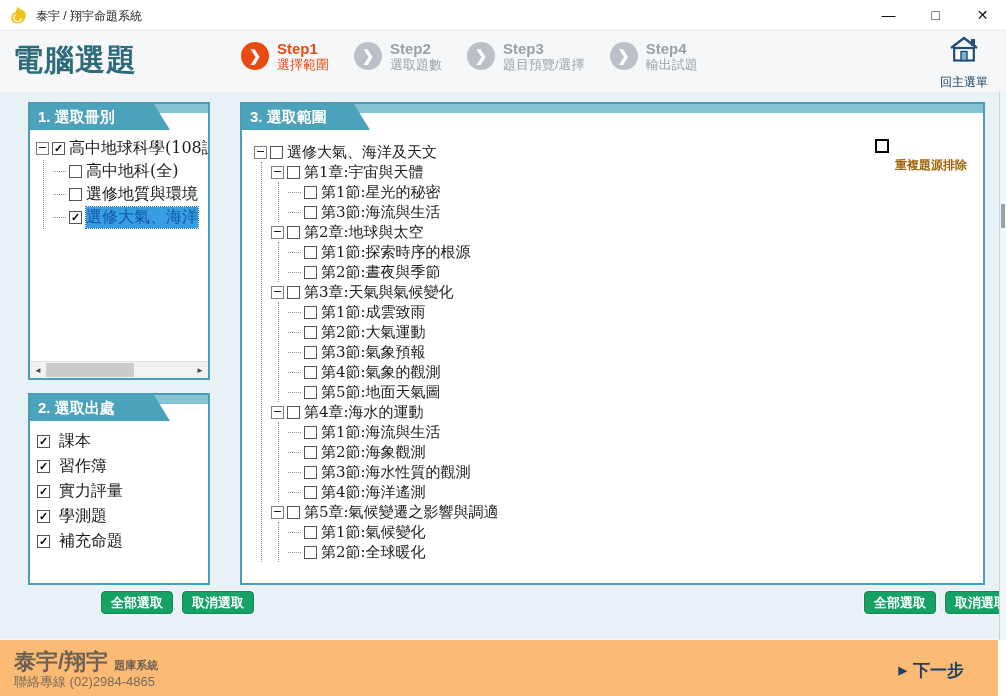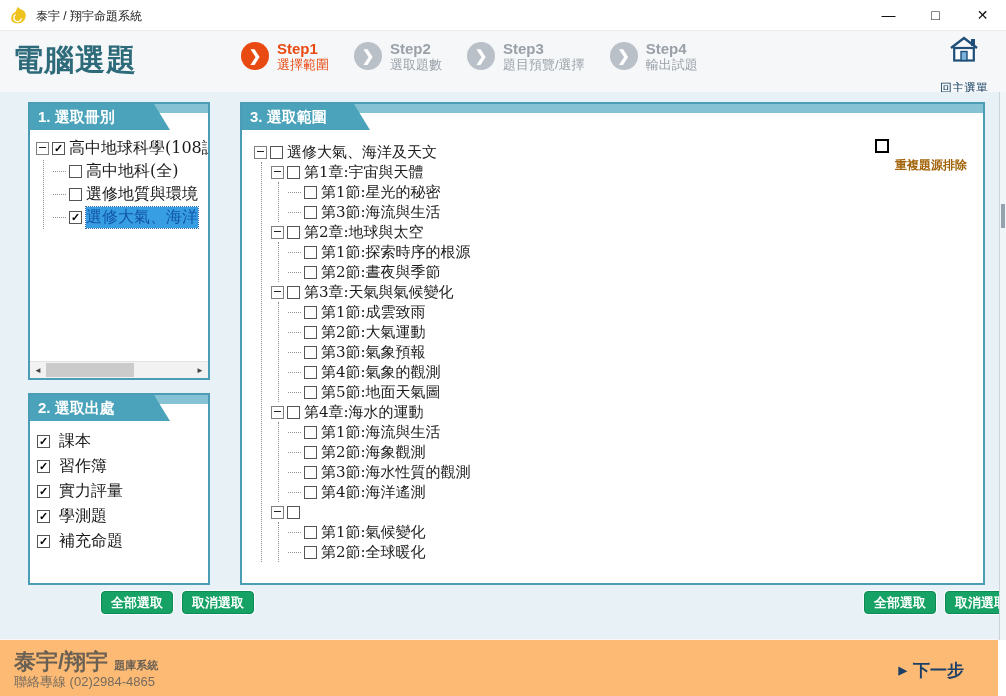--- a/index.html
+++ b/index.html
@@ -17,21 +17,21 @@
   .header{position:absolute;top:31px;left:0;right:0;height:61px;background:#f5f7f9;border-bottom:1px solid #dde3e8;}
   .page-title{position:absolute;left:13px;top:9px;font-family:"DejaVu Serif",serif;font-weight:bold;font-size:30px;color:#2e6b7a;letter-spacing:1px;}
   .steps{position:absolute;left:241px;top:9px;display:flex;gap:25px;}
   .step{display:flex;align-items:center;gap:8px;}
   .step-icon{width:28px;height:28px;border-radius:50%;background:#b9c0c8;color:#fff;display:flex;align-items:center;justify-content:center;font-size:15px;font-weight:bold;flex:none;}
   .step.active .step-icon{background:#e94a12;}
   .step-name{font-size:15px;font-weight:bold;color:#9aa1a8;line-height:17px;}
   .step-sub{font-size:13px;color:#9aa1a8;line-height:15px;}
   .step.active .step-name,.step.active .step-sub{color:#e94a12;}
   .home{position:absolute;right:10px;top:5px;width:64px;text-align:center;cursor:pointer;}
-  .home-label{font-size:12px;color:#16405f;margin-top:13px;font-family:Liberation Serif, serif;}
+  .home-label{font-size:12px;color:#16405f;margin-top:7px;font-family:Liberation Serif, serif;}
   
   .main{position:absolute;top:92px;left:0;right:0;height:548px;background:#e8f1f6;}
   .panel{position:absolute;background:#fff;border:2px solid #4a9db4;box-sizing:border-box;}
   #panel1{left:28px;top:10px;width:182px;height:278px;}
   #panel2{left:28px;top:301px;width:182px;height:192px;}
   #panel3{left:240px;top:10px;width:745px;height:483px;}
   .phead{position:relative;height:26px;}
   .phead::before{content:"";position:absolute;top:0;left:0;right:0;height:9px;background:#85c3d4;}
   .ribbon{position:absolute;top:0;left:0;height:26px;background:#4aa3ba;color:#fff;font-weight:bold;font-size:15px;line-height:26px;padding:0 22px 0 8px;clip-path:polygon(0 0,calc(100% - 16px) 0,100% 100%,0 100%);white-space:nowrap;}
   
@@ -353,20 +353,21 @@
                     <span class="cb"></span>
                     <span class="tlabel">第4節:海洋遙測</span>
                   </div>
                 </div>
               </div>
             </div>
             <div>
               <div class="trow">
                 <span class="exp"></span>
                 <span class="cb"></span>
+                <span class="tlabel">第5章:氣候變遷之影響與調適</span>
               </div>
               <div class="tkids">
                 <div>
                   <div class="trow">
                     <span class="dash"></span>
                     <span class="cb"></span>
                     <span class="tlabel">第1節:氣候變化</span>
                   </div>
                 </div>
                 <div>

